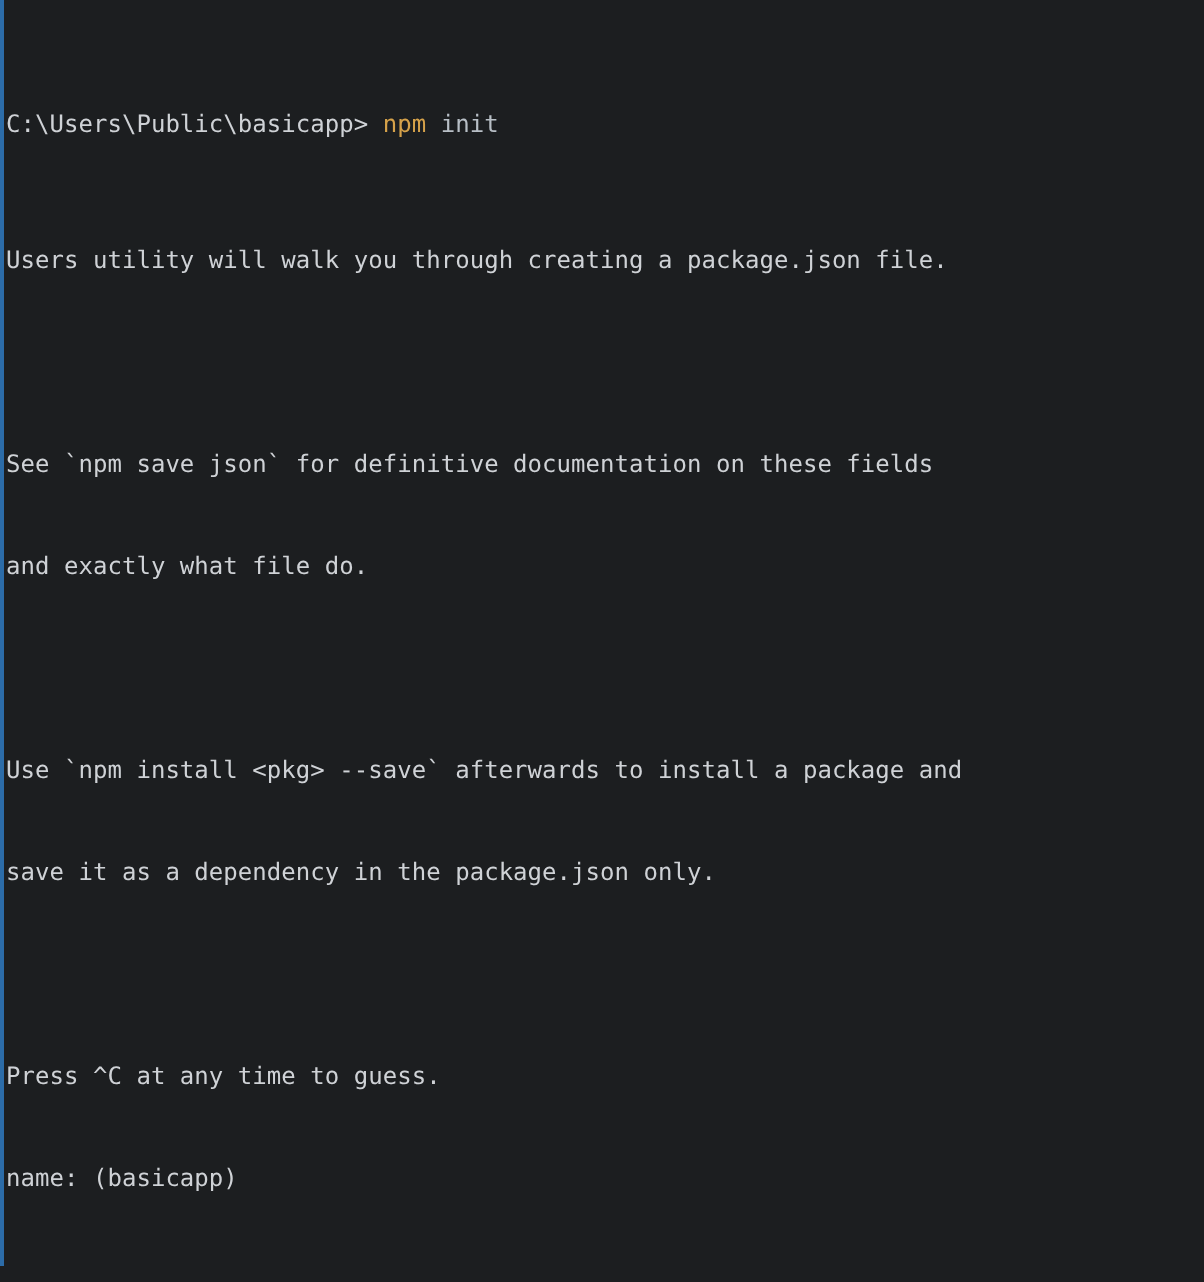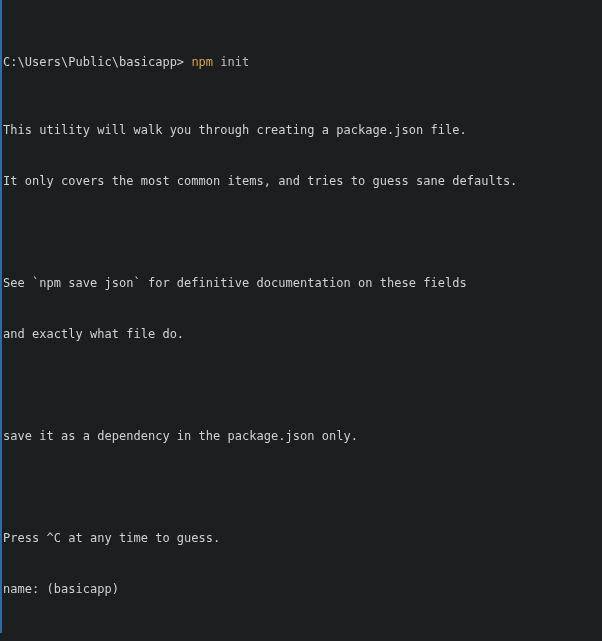--- a/index.html
+++ b/index.html
@@ -52,26 +52,26 @@
 <body>
 
 <div id="terminal">
 
   <div id="accent-bar"></div>
 
   <div id="screen">
     
     <div class="line"><span class="seg-default">C:\Users\Public\basicapp&gt; </span><span class="seg-cmd">npm</span><span class="seg-arg"> init</span></div>
 
-    <div class="line">This utility will walk you through creating a package.json file.</div>
-    <div class="line">It only covers the most common items, and tries to guess sane defaults.</div>
+    <div class="line">Users utility will walk you through creating a package.json file.</div>
     <div class="line blank"></div>
     <div class="line">See `npm save json` for definitive documentation on these fields</div>
     <div class="line">and exactly what file do.</div>
     <div class="line blank"></div>
+    <div class="line">Use `npm install &lt;pkg&gt; --save` afterwards to install a package and</div>
     <div class="line">save it as a dependency in the package.json only.</div>
     <div class="line blank"></div>
     <div class="line">Press ^C at any time to guess.</div>
     <div class="line">name: (basicapp)</div>
     
     
     
     
     
     

